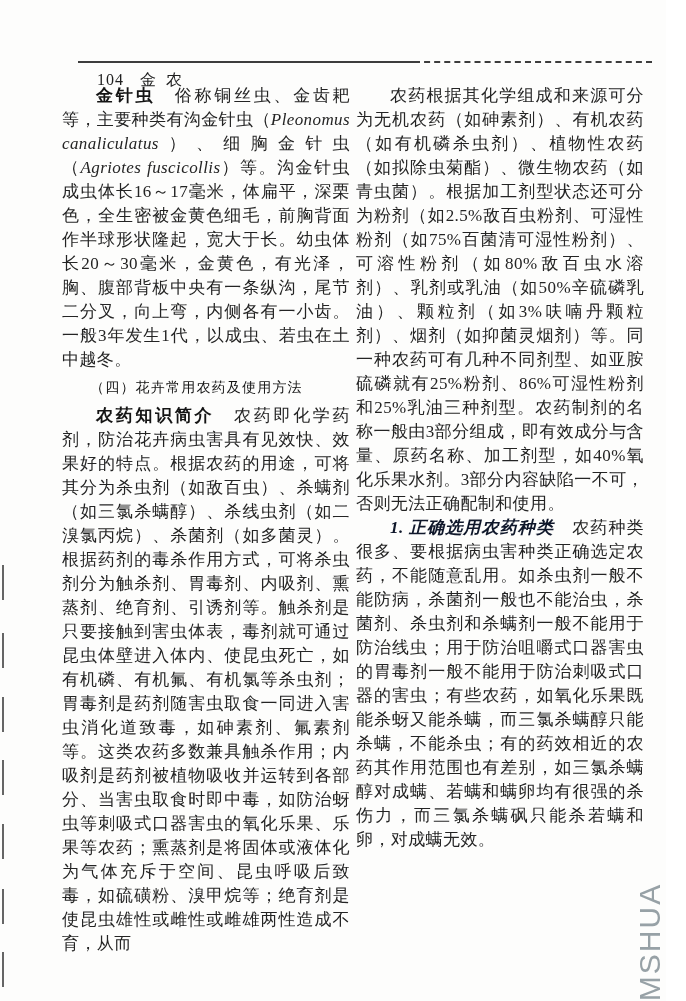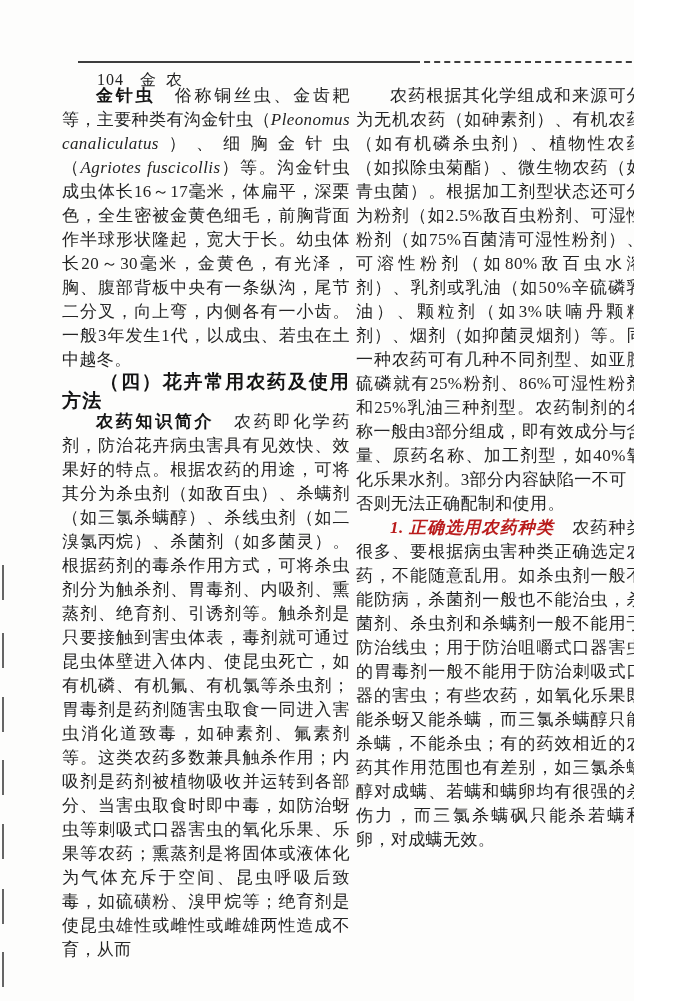--- a/index.html
+++ b/index.html
@@ -4,20 +4,21 @@
 <style>
   html, body { margin: 0; padding: 0; background: #ffffff; }
   .page {
     position: relative;
     width: 634px;
     height: 1001px;
     background: #fdfdfc;
     overflow: hidden;
     font-family: "Liberation Serif", "DejaVu Serif", serif;
     color: #242424;
+    padding-left: 32px;
   }
   .header {
     position: absolute;
     top: 37px;
     left: 97px;
     font-size: 16px;
     display: flex;
     align-items: baseline;
     gap: 16px;
     color: #1e1e1e;
@@ -52,30 +53,30 @@
     font-size: 17px;
     line-height: 24px;
     text-align: justify;
     letter-spacing: 0.4px;
   }
   .col p { margin: 0; }
   .indent { text-indent: 2em; }
   .lead { font-weight: bold; color: #141414; }
   .latin { font-style: italic; }
   .section-heading {
-    font-weight: bold;
-    font-size: 19px;
-    line-height: 19px;
+    font-weight: normal;
+    font-size: 14px;
+    line-height: 32px;
     margin: 12px 0 9px 0;
     text-indent: 2em;
     letter-spacing: 1.2px;
     color: #141414;
     text-align: justify;
   }
-  .kai { font-weight: bold; font-style: italic; color: #b91c1c; }
+  .kai { font-weight: bold; font-style: italic; color: #0f172a; }
   .watermark {
     position: absolute;
     left: 580px;
     top: 925px;
     width: 140px;
     height: 34px;
     transform: rotate(-90deg);
     transform-origin: center;
     font-family: "Liberation Sans", "DejaVu Sans", sans-serif;
     font-size: 30px;

